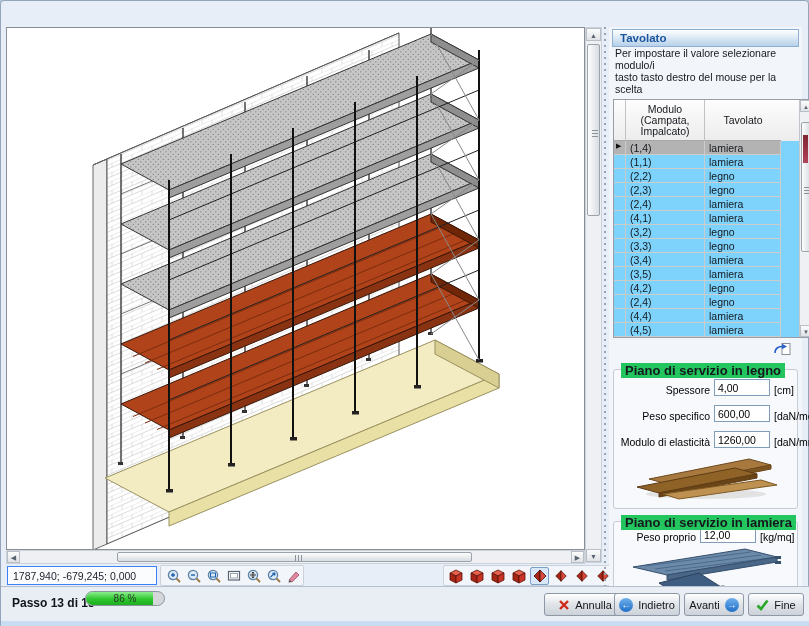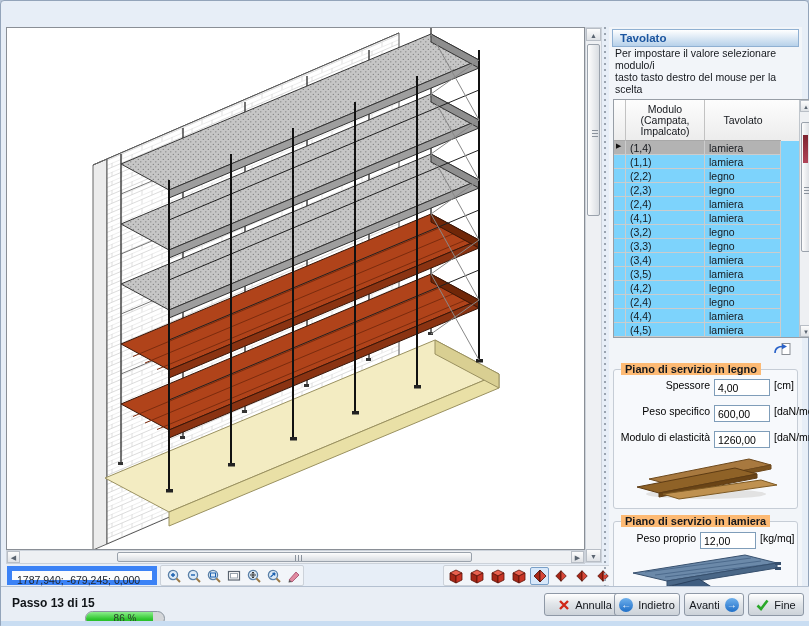--- a/index.html
+++ b/index.html
@@ -57,21 +57,21 @@
   }
   .hscroll .sb-thumb { background: linear-gradient(#fdfdfd,#d9dde2); }
   .grip-v { position:absolute; left:4px; top:50%; width:6px; height:9px;
     background: repeating-linear-gradient(#8a929c 0 1px, transparent 1px 3px); }
   .grip-h { position:absolute; top:3px; left:50%; width:9px; height:6px;
     background: repeating-linear-gradient(90deg,#8a929c 0 1px, transparent 1px 3px); }
   
   .statusrow { position: absolute; left: 5px; top: 564px; width: 610px; height: 21px; }
   .coordbox {
     position: absolute; left: 1px; top: 1px; width: 150px; height: 19px;
-    background: #fbfcfd; border: 5px solid #3b82f6;
+    background: #fbfcfd; border: 1px solid #3b82f6;
     font-size: 10.5px; color: #20262e; padding: 3px 0 0 5px;
   }
   .zoombar {
     position: absolute; left: 154px; top: 0; height: 21px; width: 144px;
     border: 1px solid #ccd2da; background: #f2f5f9; border-radius: 2px;
     display: flex; align-items: center; padding-left: 3px; gap: 1px;
   }
   .tool-btn { width: 19px; height: 18px; display: flex; align-items: center; justify-content: center; }
   .cubebar {
     position: absolute; left: 437px; top: 0; height: 21px; width: 172px;
@@ -113,39 +113,39 @@
   .c-tav  { width: 76px; flex: none; }
   .trow.selected .td { background: #b3b3b3; }
   .tscroll { position: absolute; right: 0; top: 0; width: 14px; height: 237px;
     background: #eef0f3; border-left: 1px solid #c0c6cc; }
   .applyrow { display: flex; justify-content: flex-end; margin: 4px 10px 0 0; }
   .gbox {
     position: relative; margin: 12px 4px 0 4px;
     border: 1px solid #c6cdd6; border-radius: 3px; background: #f7f9fc;
   }
   .gbox-title {
-    position: absolute; top: -7px; left: 7px; background: #fdba74;
-    font-size: 11px; font-weight: bold; color: #15181d; padding: 0 4px;
-  }
-  .frow { display: flex; align-items: flex-start; margin: 9px 6px 0 0; }
+    position: absolute; top: -7px; left: 7px; background: #22c55e;
+    font-size: 13px; font-weight: bold; color: #15181d; padding: 0 4px;
+  }
+  .frow { display: flex; align-items: flex-end; margin: 9px 6px 0 0; }
   .flabel { width: 96px; text-align: right; font-size: 10.5px; margin-right: 4px; flex:none; }
   .fin {
     width: 56px; height: 17px; border: 1px solid #7f9db9; background: #fff;
     font-family: "Liberation Sans", sans-serif; font-size: 10.5px; padding: 0 3px; flex:none;
   }
   .funit { font-size: 10.5px; margin-left: 4px; }
   .gimg { display: flex; justify-content: center; margin-top: 4px; }
   
   .footer {
     position: absolute; left: 0; top: 585px; width: 809px; height: 35px;
     background: #e9eef5; border-top: 1px solid #b4c0d0;
   }
   .step { position: absolute; left: 11px; top: 9px; font-size: 12px; font-weight: bold; color: #101418; }
   .pbar {
-    position: absolute; left: 84px; top: 24px; width: 80px; height: 15px;
+    position: absolute; left: 84px; top: 4px; width: 80px; height: 15px;
     border: 1px solid #8a949e; border-radius: 8px; background: #d4d6d9; overflow: hidden;
   }
   .pfill { height: 100%; background: linear-gradient(#8cee8c,#2ec62e 55%,#1fae1f); }
   .plabel { position: absolute; left: 0; top: 1px; width: 100%; text-align: center;
     font-size: 10px; color: #2a3a2a; }
   .btn {
     position: absolute; top: 6px; height: 23px;
     border: 1px solid #8e98a6; border-radius: 3px;
     background: linear-gradient(#ffffff,#e2e6ea 45%,#ccd2d9);
     font-size: 11px; color: #15181d;
@@ -530,21 +530,21 @@
           <polygon points="40,33 140,13 140,17 40,37" fill="#7c5420" stroke="#6e4a1e"></polygon>
           <polygon points="6,35 104,16 126,22 28,41" fill="#8f6227" stroke="#5e3c14"></polygon>
           <polygon points="28,41 126,22 126,26 28,45" fill="#6a4416" stroke="#5e3c14"></polygon>
           <polygon points="32,42 130,28 146,33 48,47" fill="#bf9150" stroke="#7e5a24"></polygon>
         </svg>
       </div>
     </div>
 
     <div class="gbox" style="height:100px">
       <span class="gbox-title">Piano di servizio in lamiera</span>
-      <div class="frow" style="margin-top:10px">
+      <div class="frow" style="margin-top:4px">
         <span class="flabel" style="width:82px">Peso proprio</span>
         <input class="fin" value="12,00" style="">
         <span class="funit">[kg/mq]</span>
       </div>
       <div class="gimg" style="margin-top:2px">
         <svg width="162" height="62" viewBox="0 0 162 62">
           <polygon points="8,22 120,4 152,12 42,30" fill="#6b89a9" stroke="#37506e"></polygon>
           <path d="M20,21 126,7 M30,24 136,10 M40,26 146,13" stroke="#4c6a8c" stroke-width="1" fill="none"></path>
           <polygon points="42,30 152,12 152,17 42,35" fill="#4a6787" stroke="#37506e"></polygon>
           <rect x="150" y="11" width="6" height="3" fill="#37506e"></rect>

